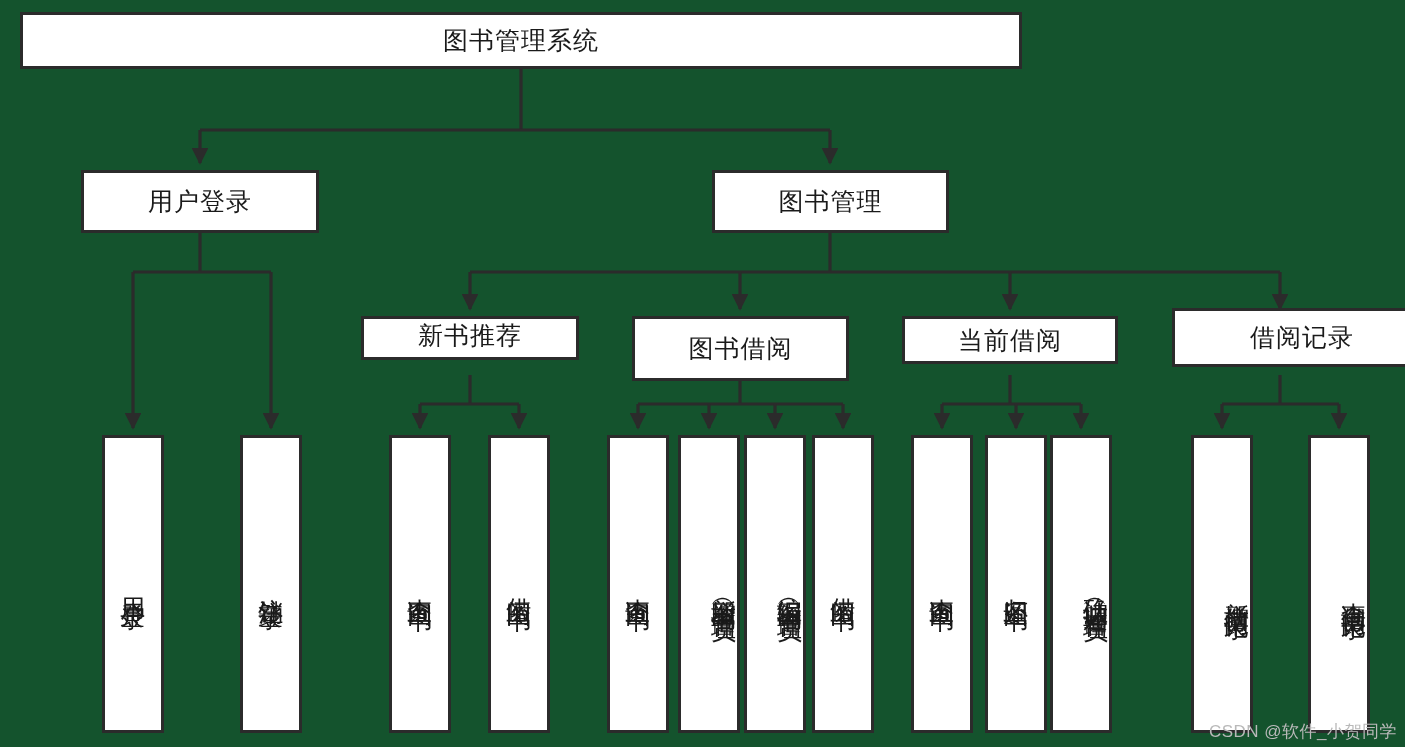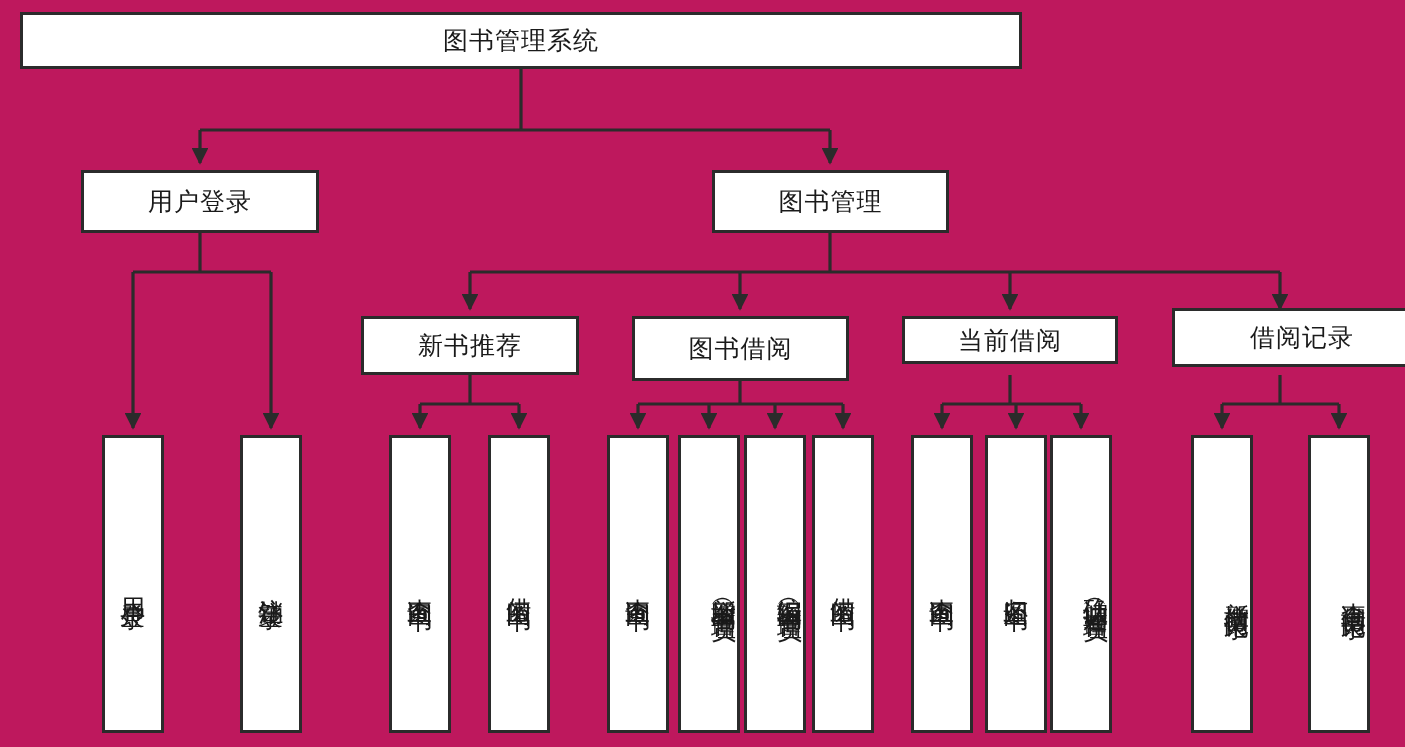--- a/index.html
+++ b/index.html
@@ -7,21 +7,21 @@
     padding: 0;
     background: #ffffff;
   }
   body {
     font-family: "Liberation Sans", "DejaVu Sans", sans-serif;
   }
   #canvas {
     position: relative;
     width: 1405px;
     height: 747px;
-    background: #be185d;
+    background: #14532d;
     overflow: hidden;
   }
   .node {
     position: absolute;
     box-sizing: border-box;
     border: 3px solid #2b2b2b;
     background: #ffffff;
     display: flex;
     align-items: center;
     justify-content: center;
@@ -126,21 +126,21 @@
     <span class="node-label">图书管理系统</span>
   </div>
 
   <div class="node horiz" style="left: 81px; top: 170px; width: 238px; height: 63px;">
     <span class="node-label">用户登录</span>
   </div>
   <div class="node horiz" style="left: 712px; top: 170px; width: 237px; height: 63px; text-align: center;">
     <span class="node-label">图书管理</span>
   </div>
 
-  <div class="node horiz" style="left: 361px; top: 316px; width: 218px; height: 59px;">
+  <div class="node horiz" style="left: 361px; top: 316px; width: 218px; height: 44px; font-family: Liberation Mono, monospace;">
     <span class="node-label">新书推荐</span>
   </div>
   <div class="node horiz" style="left: 632px; top: 316px; width: 217px; height: 65px;">
     <span class="node-label">图书借阅</span>
   </div>
   <div class="node horiz" style="left: 902px; top: 316px; width: 216px; height: 48px;">
     <span class="node-label">当前借阅</span>
   </div>
   <div class="node horiz" style="left: 1172px; top: 308px; width: 260px; height: 59px;">
     <span class="node-label">借阅记录</span>
@@ -179,13 +179,14 @@
   <div class="node vert" style="left: 1050px; top: 435px; width: 62px; height: 298px;">
     <span class="node-label">确认归还（管理员）</span>
   </div>
   <div class="node vert" style="left: 1191px; top: 435px; width: 62px; height: 298px;">
     <span class="node-label">新增借阅记录</span>
   </div>
   <div class="node vert" style="left: 1308px; top: 435px; width: 62px; height: 298px;">
     <span class="node-label">查询借阅记录</span>
   </div>
 
+  <div class="watermark">CSDN @软件_小贺同学</div>
 </div>
 
 </body></html>

